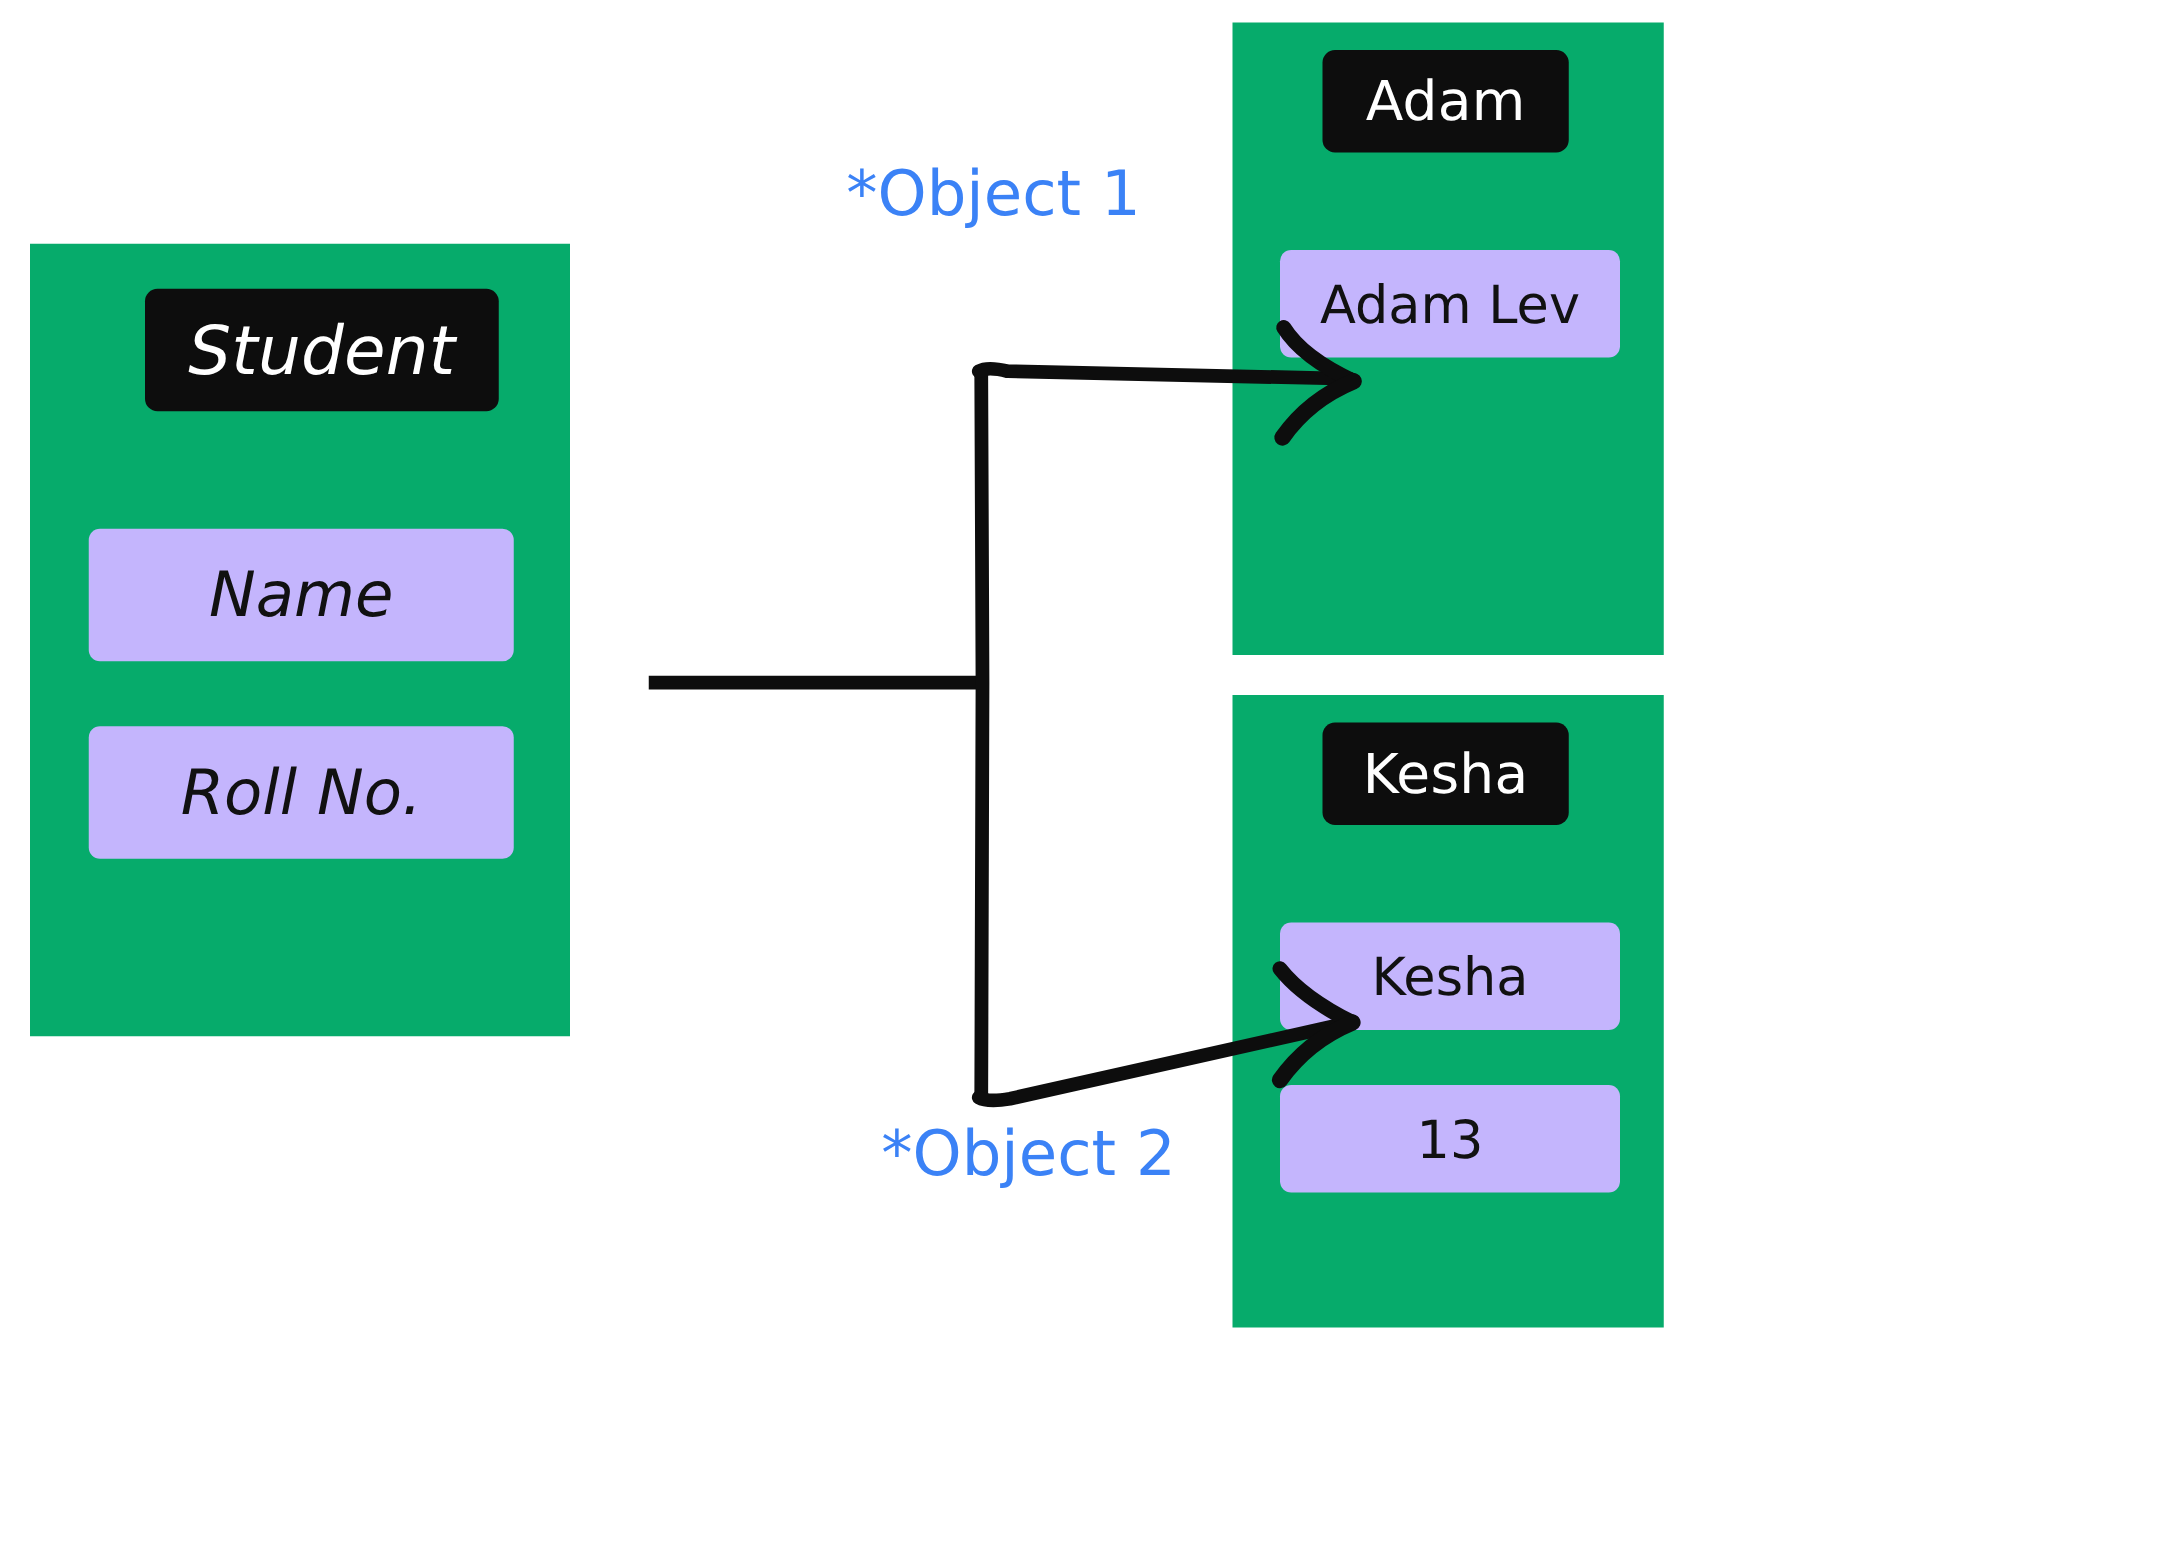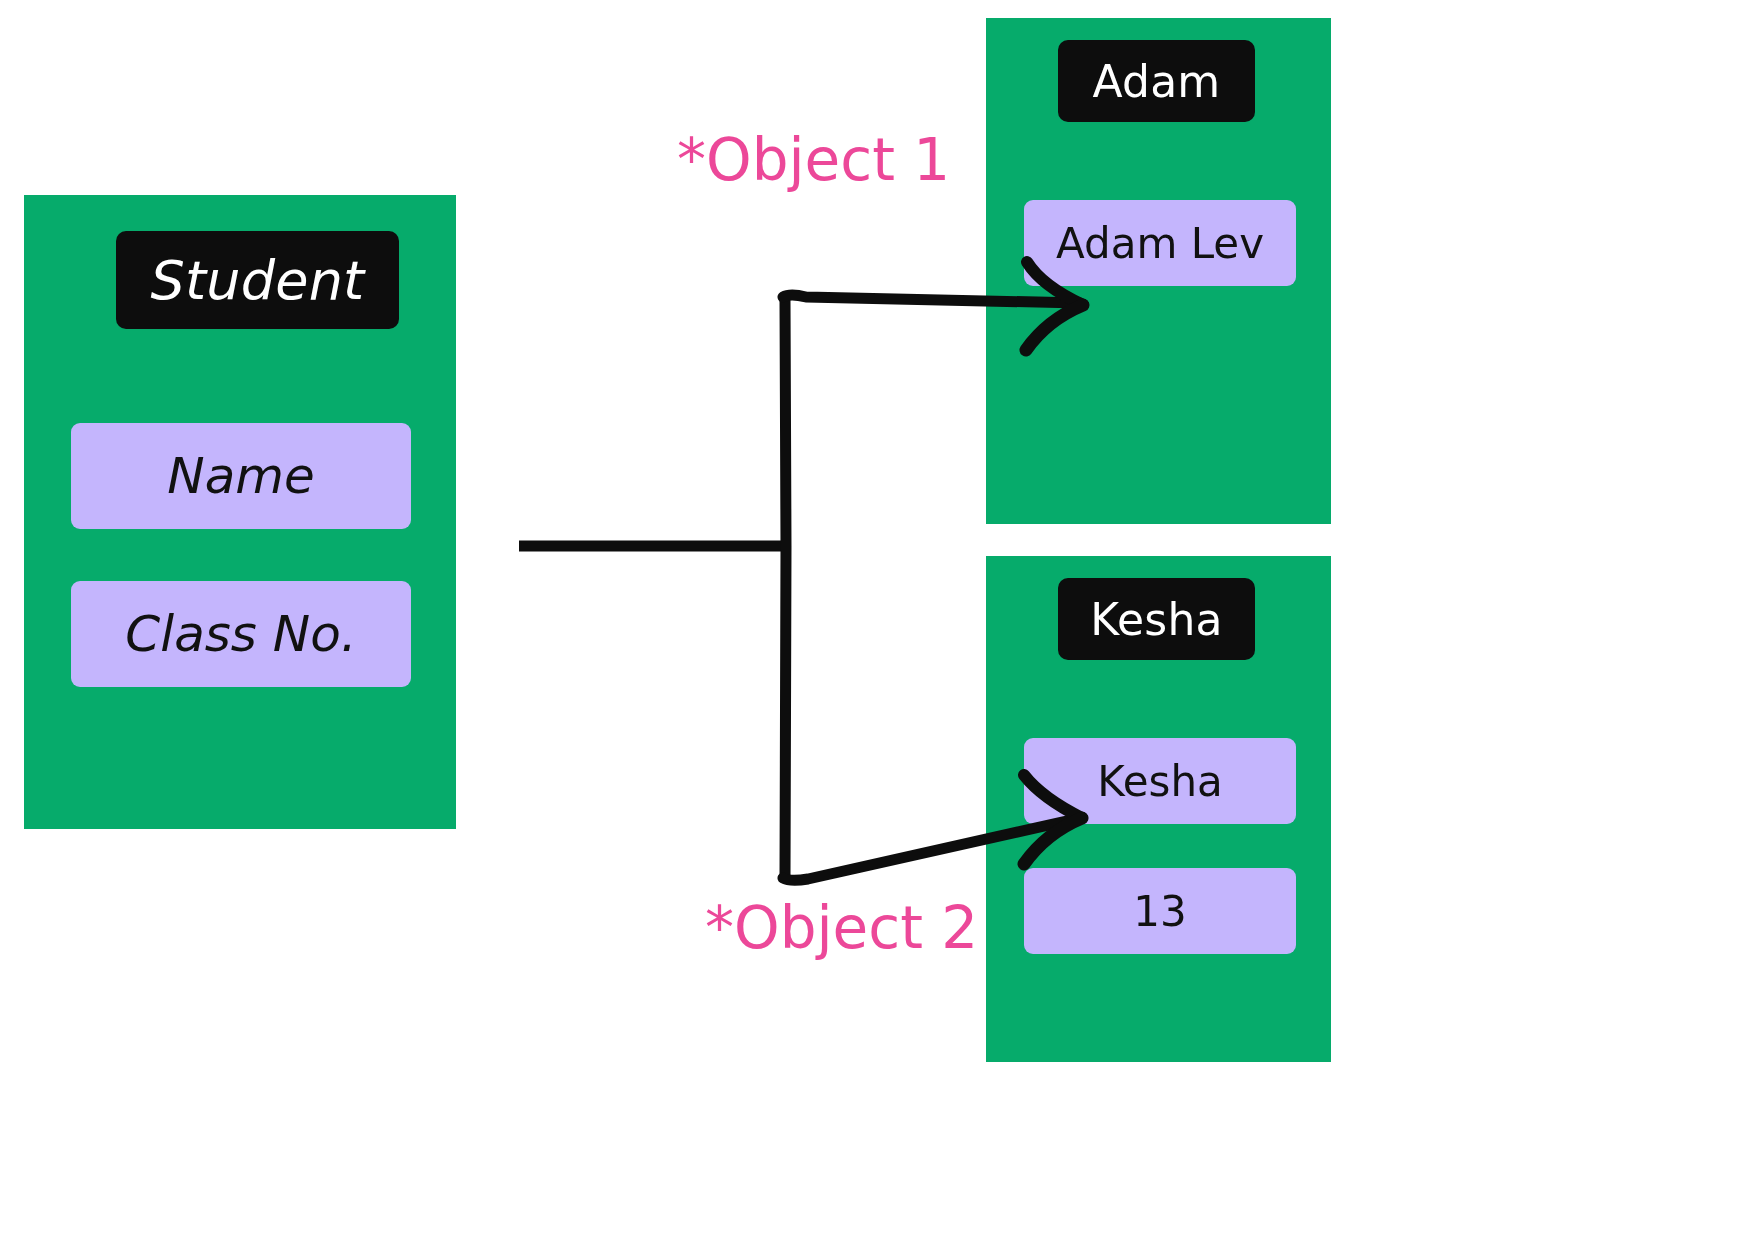--- a/index.html
+++ b/index.html
@@ -113,22 +113,22 @@
     font-size: 42px;
   }
   .object-card-1 .field-box.second,
   .object-card-2 .field-box.second {
     top: 312px;
   }
 
   
   .note {
     position: absolute;
-    color: #ec4899;
-    font-size: 58px;
+    color: #3b82f6;
+    font-size: 50px;
     white-space: nowrap;
   }
   .note-class  { left: 170px; top: 862px; }
   .note-obj1   { left: 677px; top: 126px; }
   .note-obj2   { left: 705px; top: 894px; }
 
   
   #connectors {
     position: absolute;
     left: 0;
@@ -139,21 +139,21 @@
   }
 </style>
 </head>
 <body>
 
 <div id="canvas">
 
   <div class="card class-card">
     <div class="title-chip">Student</div>
     <div class="field-box">Name</div>
-    <div class="field-box second">Class No.</div>
+    <div class="field-box second">Roll No.</div>
   </div>
 
 
   <div class="card object-card-1">
     <div class="title-chip">Adam</div>
     <div class="field-box">Adam Lev</div>
   </div>
 
   <div class="note note-obj1">*Object 1</div>
 

